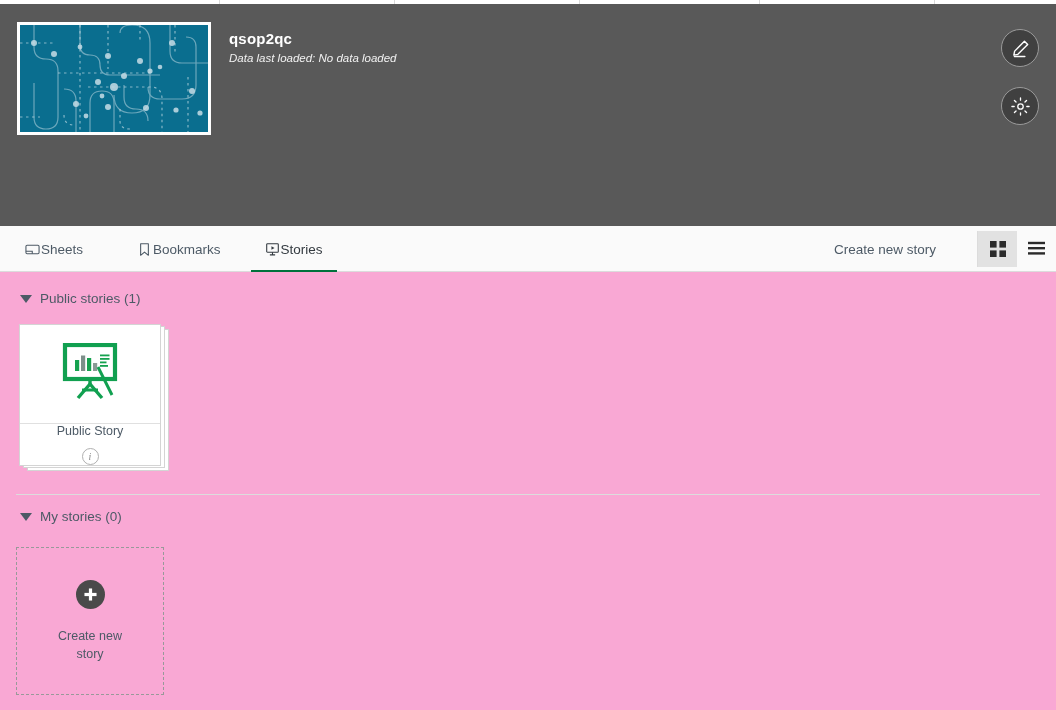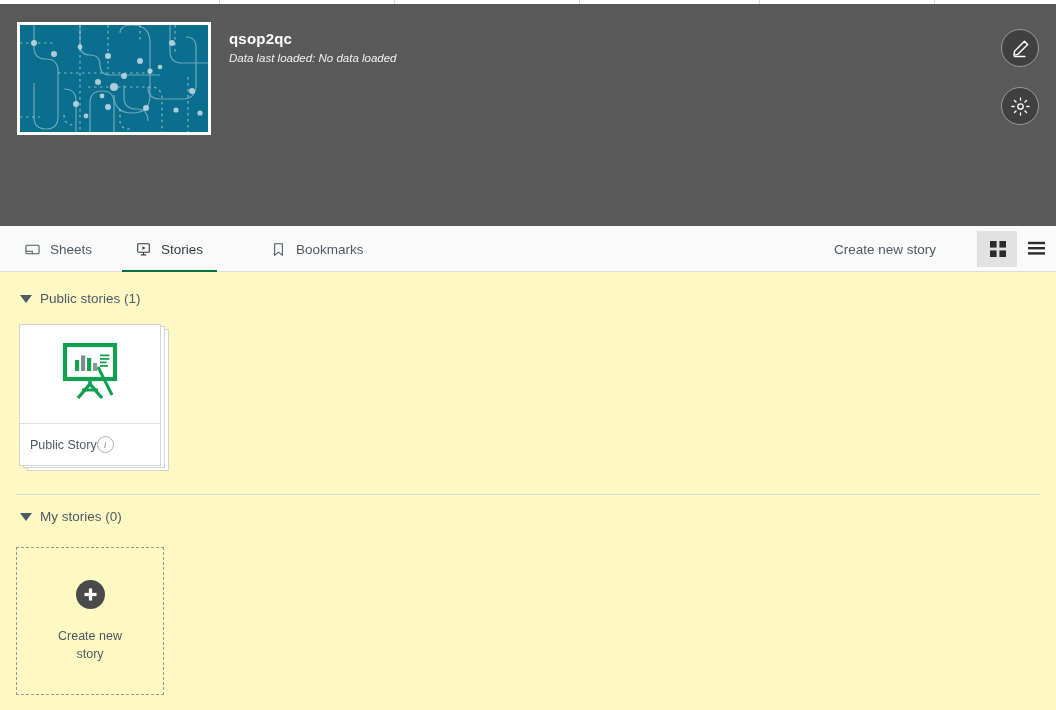--- a/index.html
+++ b/index.html
@@ -61,21 +61,21 @@
 
   
   .toolbar {
     position: absolute; top: 226px; left: 0;
     width: 1056px; height: 46px;
     background: #fafafa;
     border-bottom: 1px solid #dcdcdc;
   }
   .tabs { position: absolute; left: 0; top: 0; height: 46px; display: flex; }
   .tab {
-    display: flex; align-items: center; gap: 9px;
+    display: flex; align-items: center; 
     height: 46px; padding: 0 0 0 0;
     color: #4d5a66; font-size: 13.5px; cursor: pointer;
     position: relative;
   }
   .tab-sheets   { margin-left: 24px; }
   .tab-bookmarks{ margin-left: 53px; }
   .tab-stories  { margin-left: 43px; padding-right: 14px; }
   .tab.active { color: #333a40; }
   .tab.active::after {
     content: ""; position: absolute; left: -13px; right: 0; bottom: -1px;
@@ -96,21 +96,21 @@
     width: 39px; height: 36px;
     display: flex; align-items: center; justify-content: center;
     cursor: pointer; background: #fafafa;
   }
   .view-btn.active { background: #e2e2e2; }
   .view-btn svg { display: block; }
 
   
   .content {
     position: absolute; top: 272px; left: 0;
-    width: 1056px; height: 438px; background: #fef9c3;
+    width: 1056px; height: 438px; background: #f9a8d4;
   }
   .section-head {
     display: flex; align-items: center; gap: 8px;
     margin-left: 20px; color: #4d5a66; font-size: 13.5px;
     cursor: pointer; user-select: none;
   }
   .caret {
     width: 0; height: 0;
     border-left: 6px solid transparent;
     border-right: 6px solid transparent;
@@ -138,21 +138,21 @@
     width: 142px; height: 142px;
     background: #ffffff; border: 1px solid #d4d4d4;
     display: flex; flex-direction: column; cursor: pointer;
   }
   .story-thumb {
     flex: 1; display: flex; align-items: center; justify-content: center;
     border-bottom: 1px solid #e0e0e0;
   }
   .story-foot {
     height: 41px; display: flex; align-items: center;
-    padding: 0 10px 0 10px;
+    justify-content: space-between; padding: 0 10px 0 10px; flex-direction: column;
   }
   .story-name { font-size: 12.5px; color: #4d5a66; }
   .info-icon {
     width: 17px; height: 17px; border-radius: 50%;
     border: 1px solid #b0b0b0; color: #8a8a8a;
     font-size: 10px; font-style: italic;
     display: flex; align-items: center; justify-content: center;
     font-family: "Liberation Serif", serif;
     cursor: pointer;
   }
@@ -268,38 +268,38 @@
     <div class="tab tab-sheets">
       <span>
         <svg width="17" height="17" viewBox="0 0 22 22" fill="none" stroke="#4d5a66" stroke-width="1.4">
           <rect x="2.5" y="5.5" width="17" height="11" rx="1.5"></rect>
           <path d="M2.5 13.2h8.2v3.3"></path>
         </svg>
       </span>
       <span>Sheets</span>
     </div>
 
+    <div class="tab tab-bookmarks">
+      <span>
+        <svg width="17" height="17" viewBox="0 0 22 22" fill="none" stroke="#4d5a66" stroke-width="1.4" stroke-linejoin="round">
+          <path d="M6 3.5h10v15l-5-4.2-5 4.2z"></path>
+        </svg>
+      </span>
+      <span>Bookmarks</span>
+    </div>
+
     <div class="tab tab-stories active">
       <span>
         <svg width="17" height="17" viewBox="0 0 22 22" fill="none" stroke="#333a40" stroke-width="1.4" stroke-linejoin="round">
           <rect x="3.5" y="3.5" width="15" height="11" rx="1"></rect>
           <path d="M9.6 6.8l4 2.2-4 2.2z" fill="#333a40" stroke="none"></path>
           <path d="M11 14.5v3.5M7.6 18h6.8"></path>
         </svg>
       </span>
       <span>Stories</span>
-    </div>
-
-    <div class="tab tab-bookmarks">
-      <span>
-        <svg width="17" height="17" viewBox="0 0 22 22" fill="none" stroke="#4d5a66" stroke-width="1.4" stroke-linejoin="round">
-          <path d="M6 3.5h10v15l-5-4.2-5 4.2z"></path>
-        </svg>
-      </span>
-      <span>Bookmarks</span>
     </div>
   </div>
 
   <div class="create-link">Create new story</div>
 
   <div class="view-toggle">
     <div class="view-btn active">
       <span>
         <svg width="16" height="16" viewBox="0 0 16 16" fill="#2b2b2b">
           <rect x="0" y="0" width="6.6" height="6.6"></rect>

